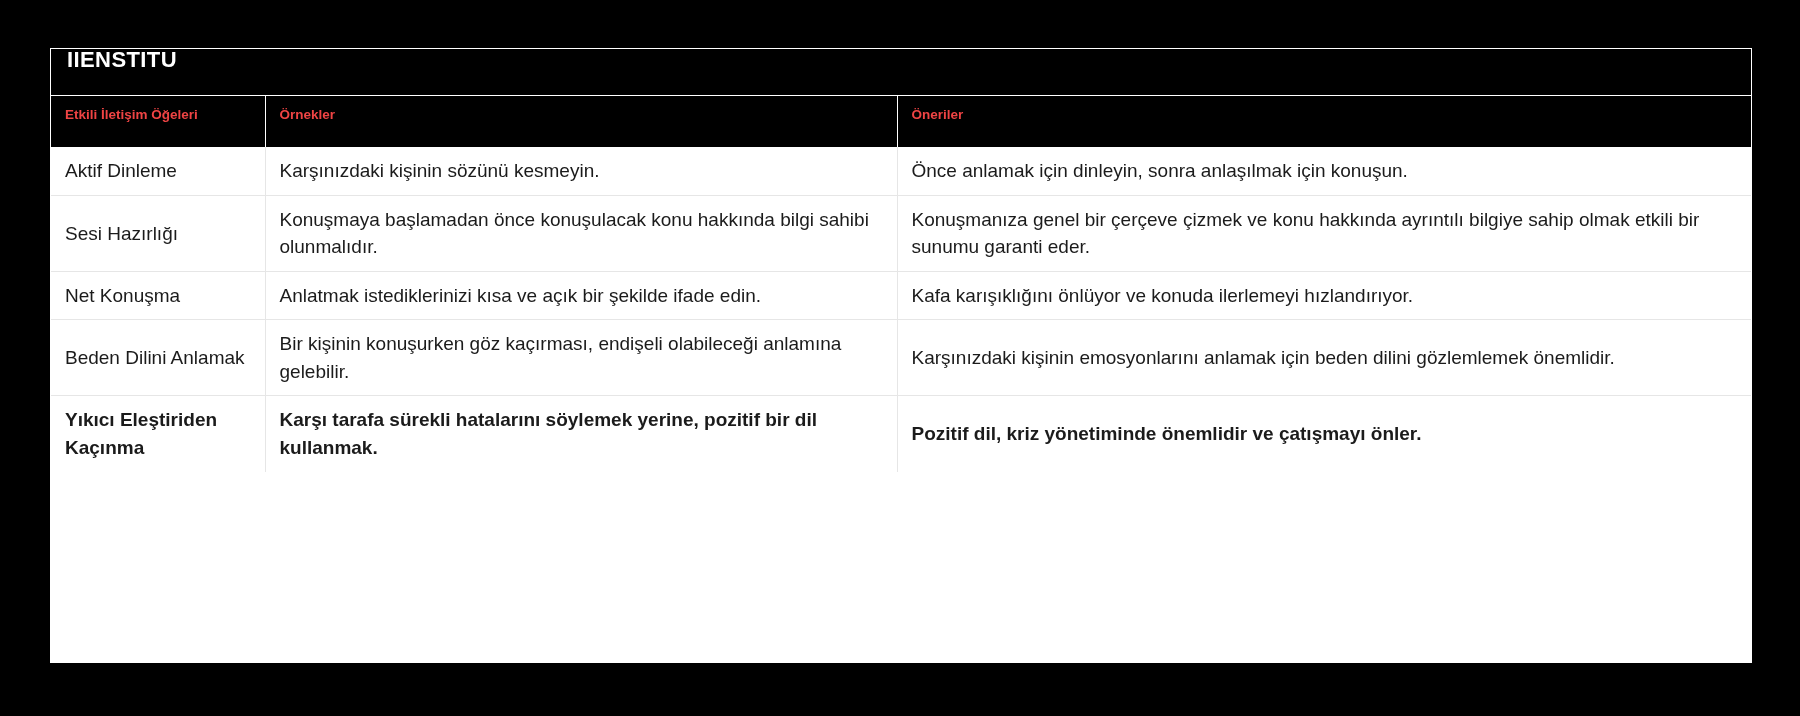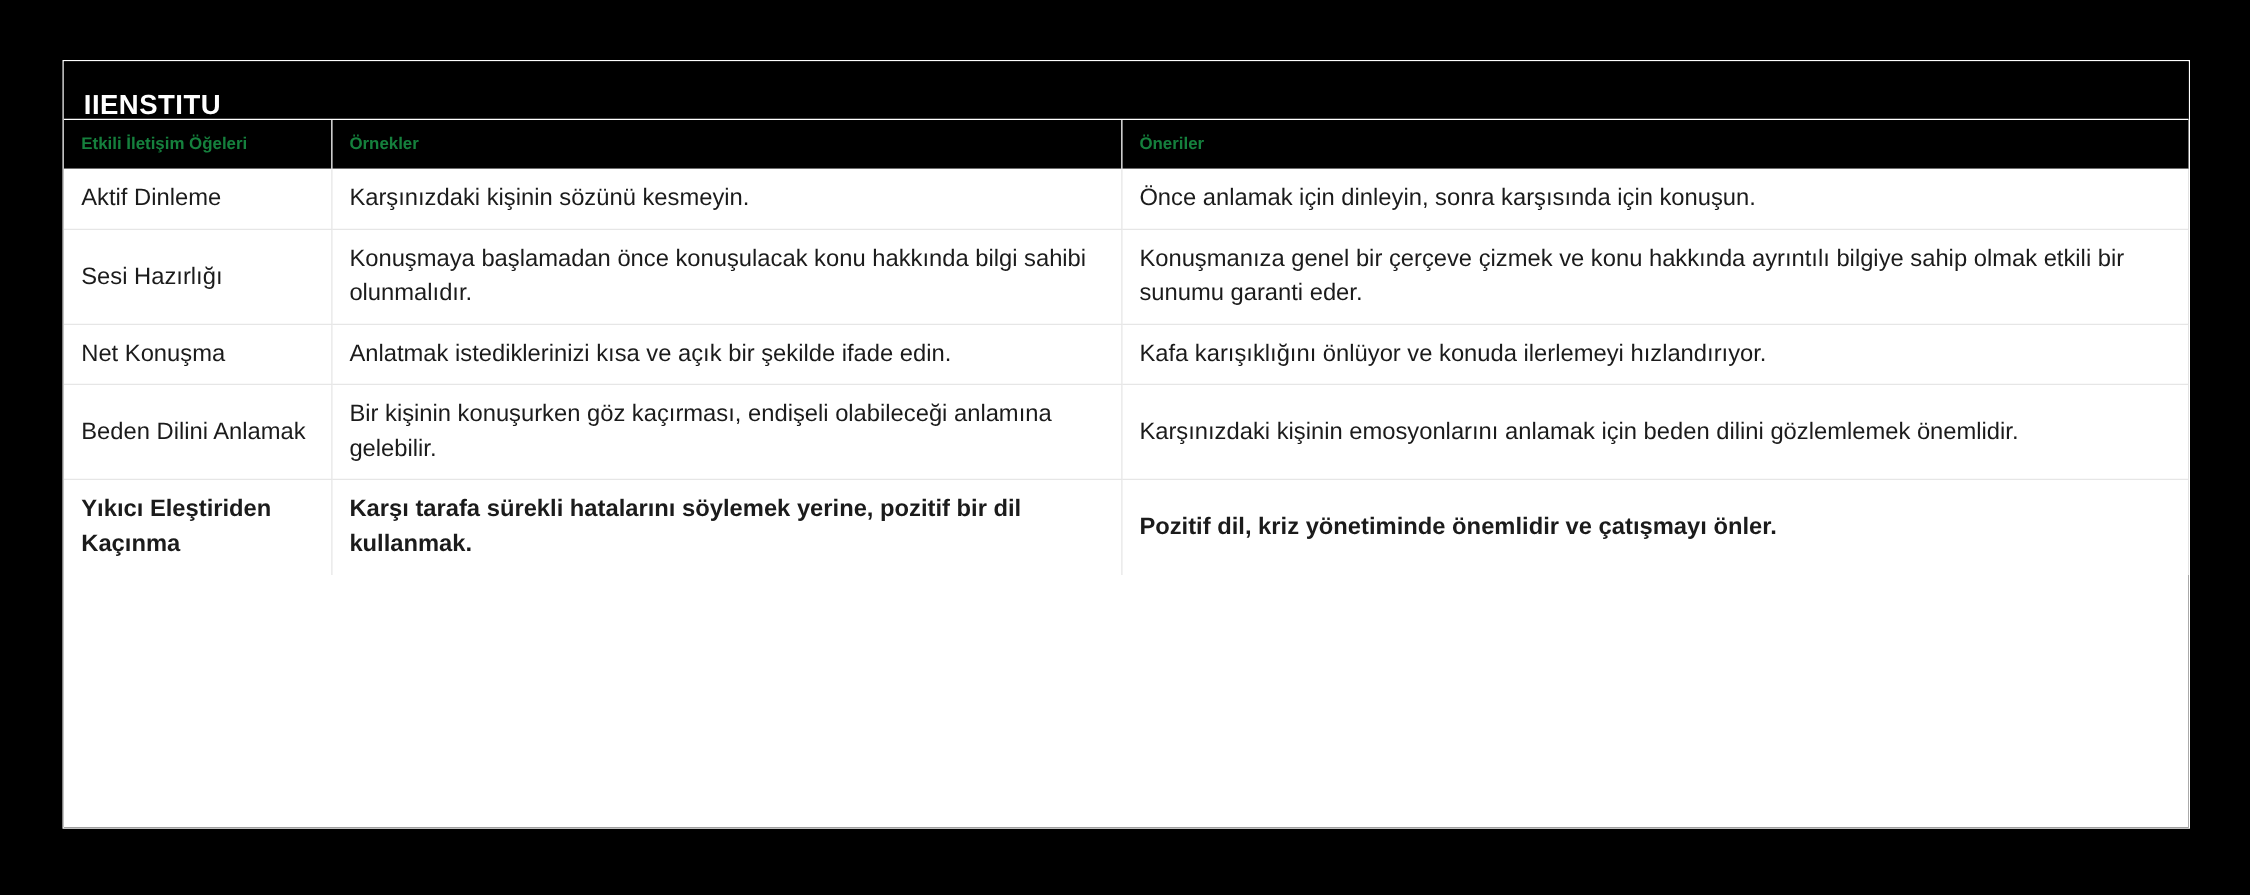--- a/index.html
+++ b/index.html
@@ -36,21 +36,21 @@
     overflow: hidden;
   }
 
   
   .brand-bar {
     height: 47px;
     min-height: 47px;
     background: #000000;
     border-bottom: 1px solid #ffffff;
     display: flex;
-    align-items: flex-end;
+    align-items: flex-start;
     padding: 0 0 0 16px;
     box-sizing: border-box;
   }
   .brand-logo {
     color: #ffffff;
     font-size: 22px;
     font-weight: bold;
     letter-spacing: 0.4px;
     line-height: 1;
     user-select: none;
@@ -68,25 +68,25 @@
     background: #ffffff;
     overflow: hidden;
   }
 
   col.c1 { width: 214px; }
   col.c2 { width: 632px; }
   col.c3 { width: 854px; }
 
   thead th {
     background: #000000;
-    color: #15803d;
+    color: #ef4444;
     font-size: 13.5px;
     font-weight: bold;
     text-align: left;
-    padding: 11px 14px 12px 14px;
+    padding: 11px 14px 24px 14px;
     vertical-align: middle;
     border-right: 1px solid #ffffff;
     box-sizing: border-box;
     line-height: 1.2;
   }
   thead th:last-child { border-right: none; }
 
   tbody td {
     background: #ffffff;
     color: #1b1b1b;
@@ -128,21 +128,21 @@
           <tr>
             <th>Etkili İletişim Öğeleri</th>
             <th>Örnekler</th>
             <th>Öneriler</th>
           </tr>
         </thead>
         <tbody>
           <tr>
             <td class="col-topic">Aktif Dinleme</td>
             <td>Karşınızdaki kişinin sözünü kesmeyin.</td>
-            <td>Önce anlamak için dinleyin, sonra karşısında için konuşun.</td>
+            <td>Önce anlamak için dinleyin, sonra anlaşılmak için konuşun.</td>
           </tr>
           <tr>
             <td class="col-topic">Sesi Hazırlığı</td>
             <td>Konuşmaya başlamadan önce konuşulacak konu hakkında bilgi sahibi olunmalıdır.</td>
             <td>Konuşmanıza genel bir çerçeve çizmek ve konu hakkında ayrıntılı bilgiye sahip olmak etkili bir sunumu garanti eder.</td>
           </tr>
           <tr>
             <td class="col-topic">Net Konuşma</td>
             <td>Anlatmak istediklerinizi kısa ve açık bir şekilde ifade edin.</td>
             <td>Kafa karışıklığını önlüyor ve konuda ilerlemeyi hızlandırıyor.</td>

